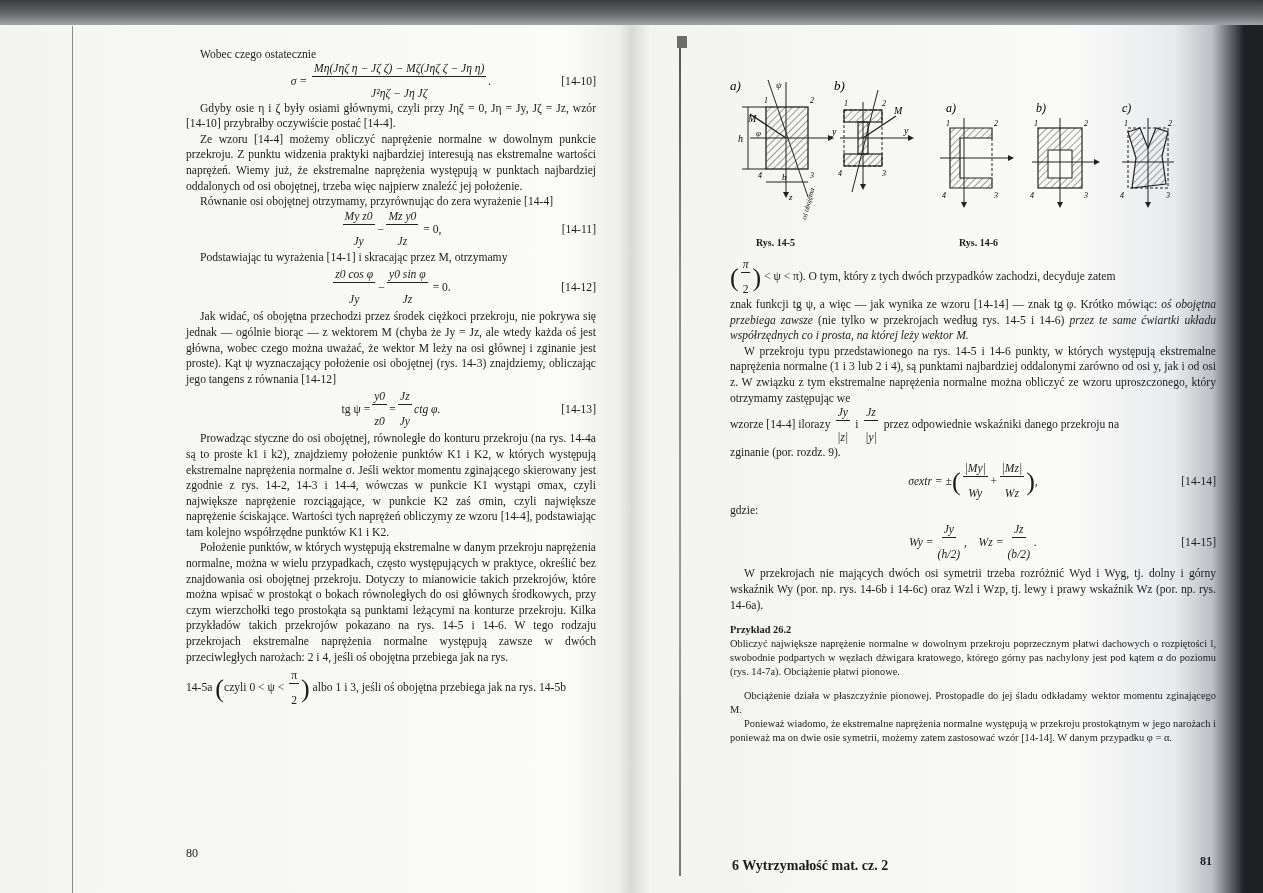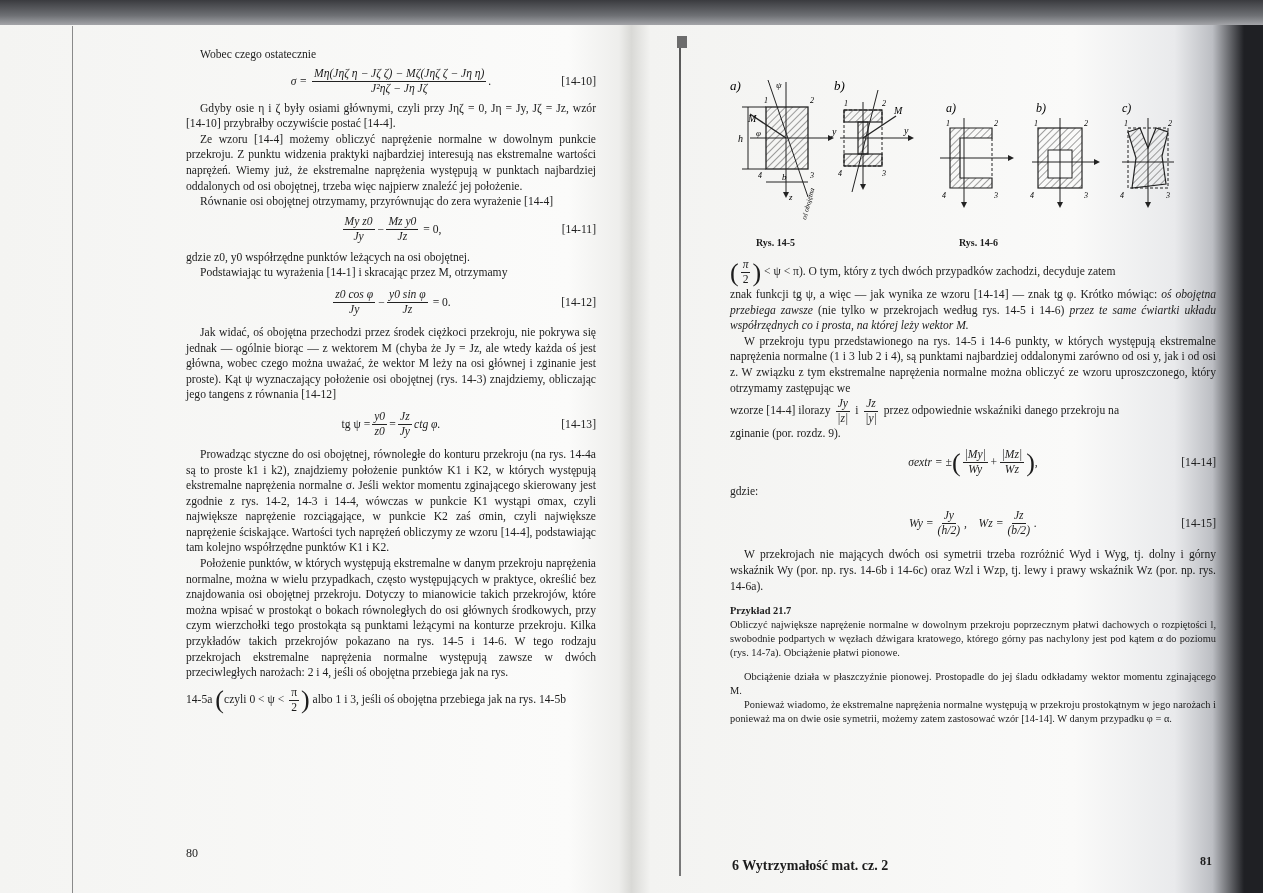--- a/index.html
+++ b/index.html
@@ -28,21 +28,21 @@
 
   p { margin:0; text-align:justify; }
   .ind { text-indent:14px; }
   .eq {
     position:relative; height:40px; display:flex; align-items:center; justify-content:center;
     font-style:italic;
   }
   .eq .num { position:absolute; right:0; font-style:normal; }
   .frac { display:inline-flex; flex-direction:column; align-items:center; vertical-align:middle; margin:0 2px; }
   .frac .n { border-bottom:1px solid #222; padding:0 2px; line-height:14px; }
-  .frac .d { padding:0 2px; line-height:14px; }
+  .frac .d { padding:0 2px; line-height:14px;margin-top:10px; }
   .paren { font-size:26px; font-style:normal; line-height:1; vertical-align:middle; }
   .it { font-style:italic; }
   .pagenum { position:absolute; font-size:12px; }
   .small { font-size:10.4px; line-height:14px; }
   .bold { font-weight:bold; }
 
   .fig { position:absolute; }
   .caption { position:absolute; font-size:10px; font-weight:bold;margin-left:24px; }
   svg text { font-family:"Liberation Serif",serif; font-style:italic; }
 </style>
@@ -79,21 +79,20 @@
         </span>
       −
       <span class="frac">
           <span class="n">Mz y0</span>
           <span class="d">Jz</span>
         </span>
       &nbsp;<span style="font-style:normal">= 0,</span>
       <span class="num">[14-11]</span>
     </div>
 
-    <p>gdzie z0, y0 współrzędne punktów leżących na osi obojętnej.</p>
     <p class="ind">Podstawiając tu wyrażenia [14-1] i skracając przez M, otrzymamy</p>
 
     <div class="eq" style="height:44px">
       <span class="frac">
           <span class="n">z0 cos φ</span>
           <span class="d">Jy</span>
         </span>
       −
       <span class="frac">
           <span class="n">y0 sin φ</span>
@@ -280,20 +279,20 @@
     <span>Wz =</span>
     <span class="frac">
         <span class="n">Jz</span>
         <span class="d">(b/2)</span>
       </span>.
     <span class="num">[14-15]</span>
   </div>
 
   <p class="ind">W przekrojach nie mających dwóch osi symetrii trzeba rozróżnić Wyd i Wyg, tj. dolny i górny wskaźnik Wy (por. np. rys. 14-6b i 14-6c) oraz Wzl i Wzp, tj. lewy i prawy wskaźnik Wz (por. np. rys. 14-6a).</p>
 
-  <p class="small bold" style="margin-top:10px">Przykład 21.7</p>
+  <p class="small bold" style="margin-top:10px">Przykład 26.2</p>
   <p class="small">Obliczyć największe naprężenie normalne w dowolnym przekroju poprzecznym płatwi dachowych o rozpiętości l, swobodnie podpartych w węzłach dźwigara kratowego, którego górny pas nachylony jest pod kątem α do poziomu (rys. 14-7a). Obciążenie płatwi pionowe.</p>
   <p class="small ind" style="margin-top:10px">Obciążenie działa w płaszczyźnie pionowej. Prostopadle do jej śladu odkładamy wektor momentu zginającego M.</p>
   <p class="small ind">Ponieważ wiadomo, że ekstremalne naprężenia normalne występują w przekroju prostokątnym w jego narożach i ponieważ ma on dwie osie symetrii, możemy zatem zastosować wzór [14-14]. W danym przypadku φ = α.</p>
 </div>
 
 <div style="position:absolute;left:732px;top:858px;font-size:14px;font-weight:bold">6  Wytrzymałość mat. cz. 2</div>
 <div class="pagenum" style="left:1200px;top:854px;font-weight:bold">81</div>
 
 </body></html>

